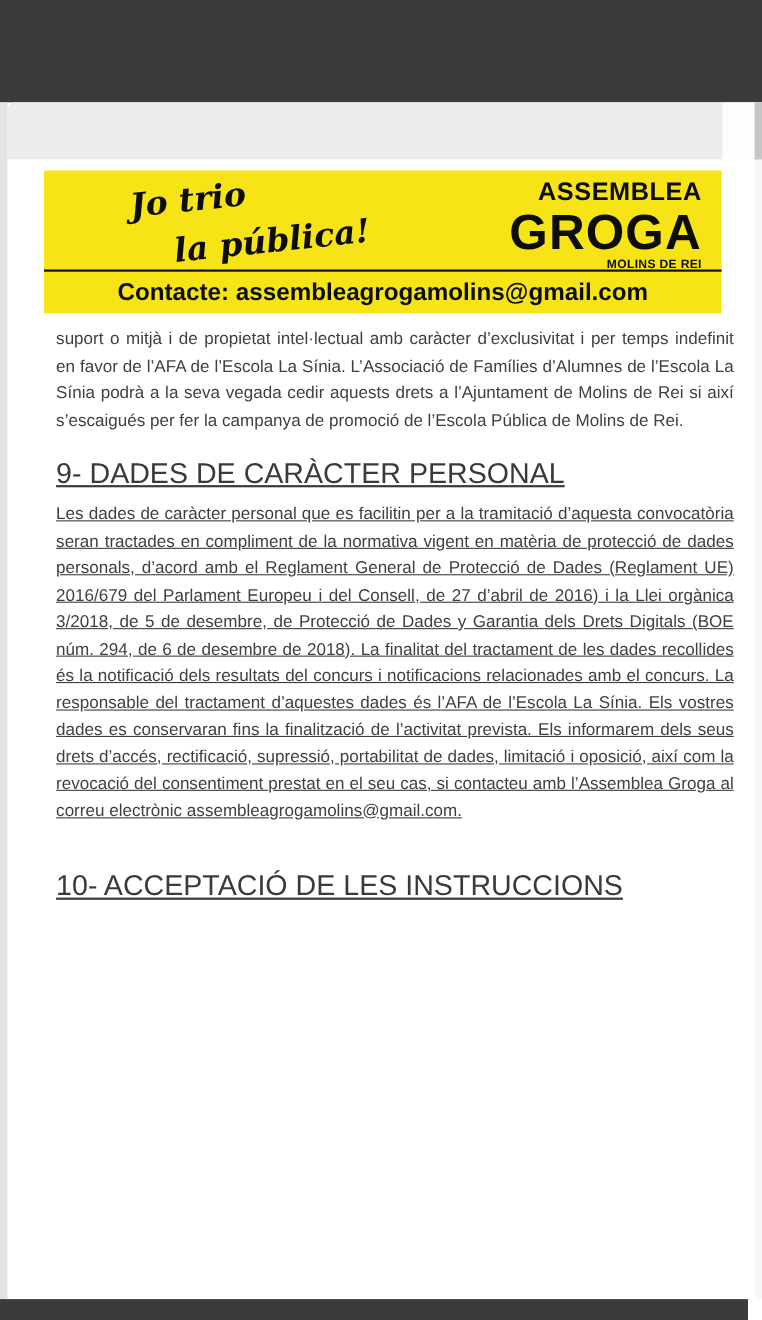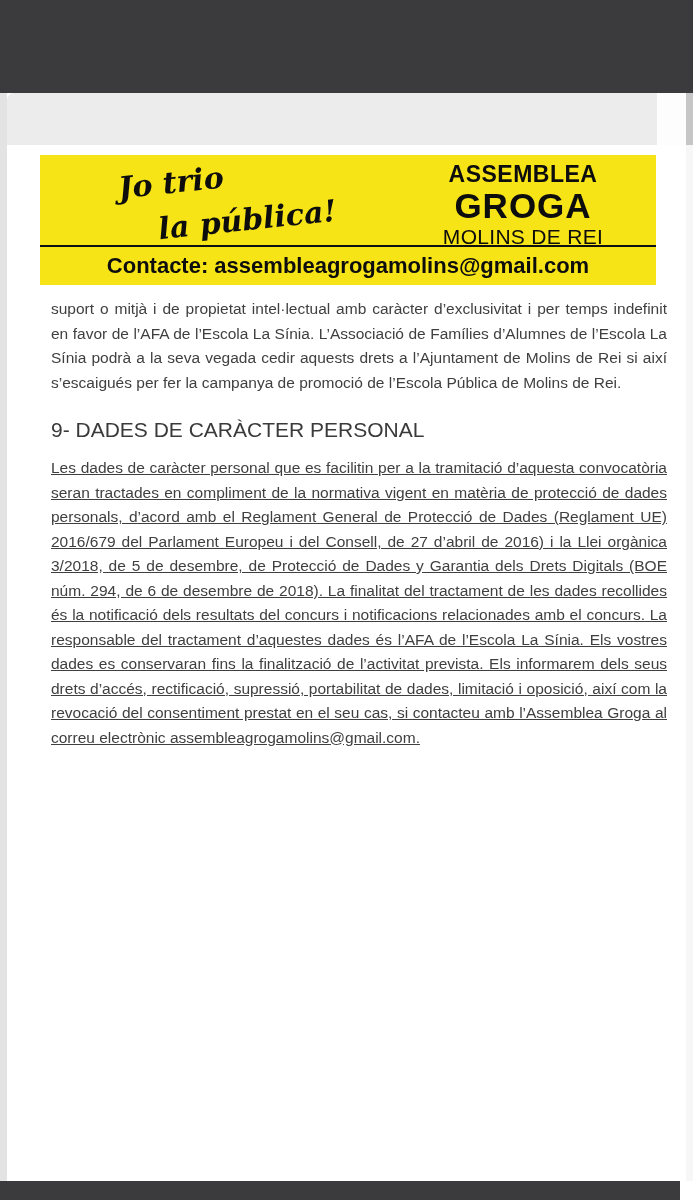--- a/index.html
+++ b/index.html
@@ -19,35 +19,35 @@
 
   
   .banner{position:absolute;left:33px;top:10px;width:616px;height:130px;background:#f7e417;color:#0d0d0d;}
   .banner-top{position:relative;height:90px;}
   .slogan-l1{position:absolute;left:78px;top:10px;
     font-family:"DejaVu Serif",serif;font-style:italic;font-weight:bold;
     font-size:30px;transform:rotate(-6deg);white-space:nowrap;}
   .slogan-l2{position:absolute;left:118px;top:47px;
     font-family:"DejaVu Serif",serif;font-style:italic;font-weight:bold;
     font-size:30px;transform:rotate(-6deg);white-space:nowrap;}
-  .org{position:absolute;right:18px;top:8px;width:230px;text-align:center;line-height:1;}
+  .org{position:absolute;right:18px;top:8px;width:230px;text-align:right;line-height:1;}
   .org-l1{font-size:23px;font-weight:bold;letter-spacing:0.5px;}
-  .org-l2{font-size:35px;font-weight:bold;letter-spacing:1px;margin-top:2px;}
-  .org-l3{font-size:21px;font-weight:normal;margin-top:3px;letter-spacing:0.3px;}
+  .org-l2{font-size:45px;font-weight:bold;letter-spacing:1px;margin-top:2px;}
+  .org-l3{font-size:11px;font-weight:bold;margin-top:3px;letter-spacing:0.3px;}
   .banner-rule{height:2px;background:#101010;}
   .banner-contact{height:38px;display:flex;align-items:center;justify-content:center;
     font-size:22px;font-weight:bold;}
 
   
   .content{position:absolute;left:44px;top:152px;width:616px;color:#3f3f3f;
     font-size:15.5px;line-height:24.5px;text-align:justify;}
   .content p{margin:0;}
   .intro{margin-bottom:0;}
-  .sec-heading{font-size:21px;font-weight:500;color:#3a3a3a;line-height:26px;
-    margin:22px 0 13px 0;text-align:left;}
+  .sec-heading{font-size:26px;font-weight:500;color:#3a3a3a;line-height:26px;
+    margin:22px 0 13px 0;text-align:left;text-decoration:underline;}
   .sec-heading.second{margin-top:42px;}
   .sec-body{margin:0;text-decoration:underline;}
 </style>
 </head>
 <body>
 
 <div class="screen">
 
   <div class="top-bar"></div>
   <div class="side-left"></div>
@@ -71,20 +71,21 @@
       <div class="banner-rule"></div>
       <div class="banner-contact">Contacte: assembleagrogamolins@gmail.com</div>
     </div>
 
     <div class="content">
       <p class="intro">suport o mitjà i de propietat intel·lectual amb caràcter d’exclusivitat i per temps indefinit en favor de l’AFA de l’Escola La Sínia. L’Associació de Famílies d’Alumnes de l’Escola La Sínia podrà a la seva vegada cedir aquests drets a l’Ajuntament de Molins de Rei si així s’escaigués per fer la campanya de promoció de l’Escola Pública de Molins de Rei.</p>
 
       <div class="sec-heading">9- DADES DE CARÀCTER PERSONAL</div>
       <p class="sec-body">Les dades de caràcter personal que es facilitin per a la tramitació d’aquesta convocatòria seran tractades en compliment de la normativa vigent en matèria de protecció de dades personals, d’acord amb el Reglament General de Protecció de Dades (Reglament UE) 2016/679 del Parlament Europeu i del Consell, de 27 d’abril de 2016) i la Llei orgànica 3/2018, de 5 de desembre, de Protecció de Dades y Garantia dels Drets Digitals (BOE núm. 294, de 6 de desembre de 2018). La finalitat del tractament de les dades recollides és la notificació dels resultats del concurs i notificacions relacionades amb el concurs. La responsable del tractament d’aquestes dades és l’AFA de l’Escola La Sínia. Els vostres dades es conservaran fins la finalització de l’activitat prevista. Els informarem dels seus drets d’accés, rectificació, supressió, portabilitat de dades, limitació i oposició, així com la revocació del consentiment prestat en el seu cas, si contacteu amb l’Assemblea Groga al correu electrònic assembleagrogamolins@gmail.com.</p>
 
+      <div class="sec-heading second">10- ACCEPTACIÓ DE LES INSTRUCCIONS</div>
     </div>
 
   </div>
 
   <div class="bottom-bar"></div>
   <div class="bottom-corner"></div>
 
 </div>
 
 </body></html>

